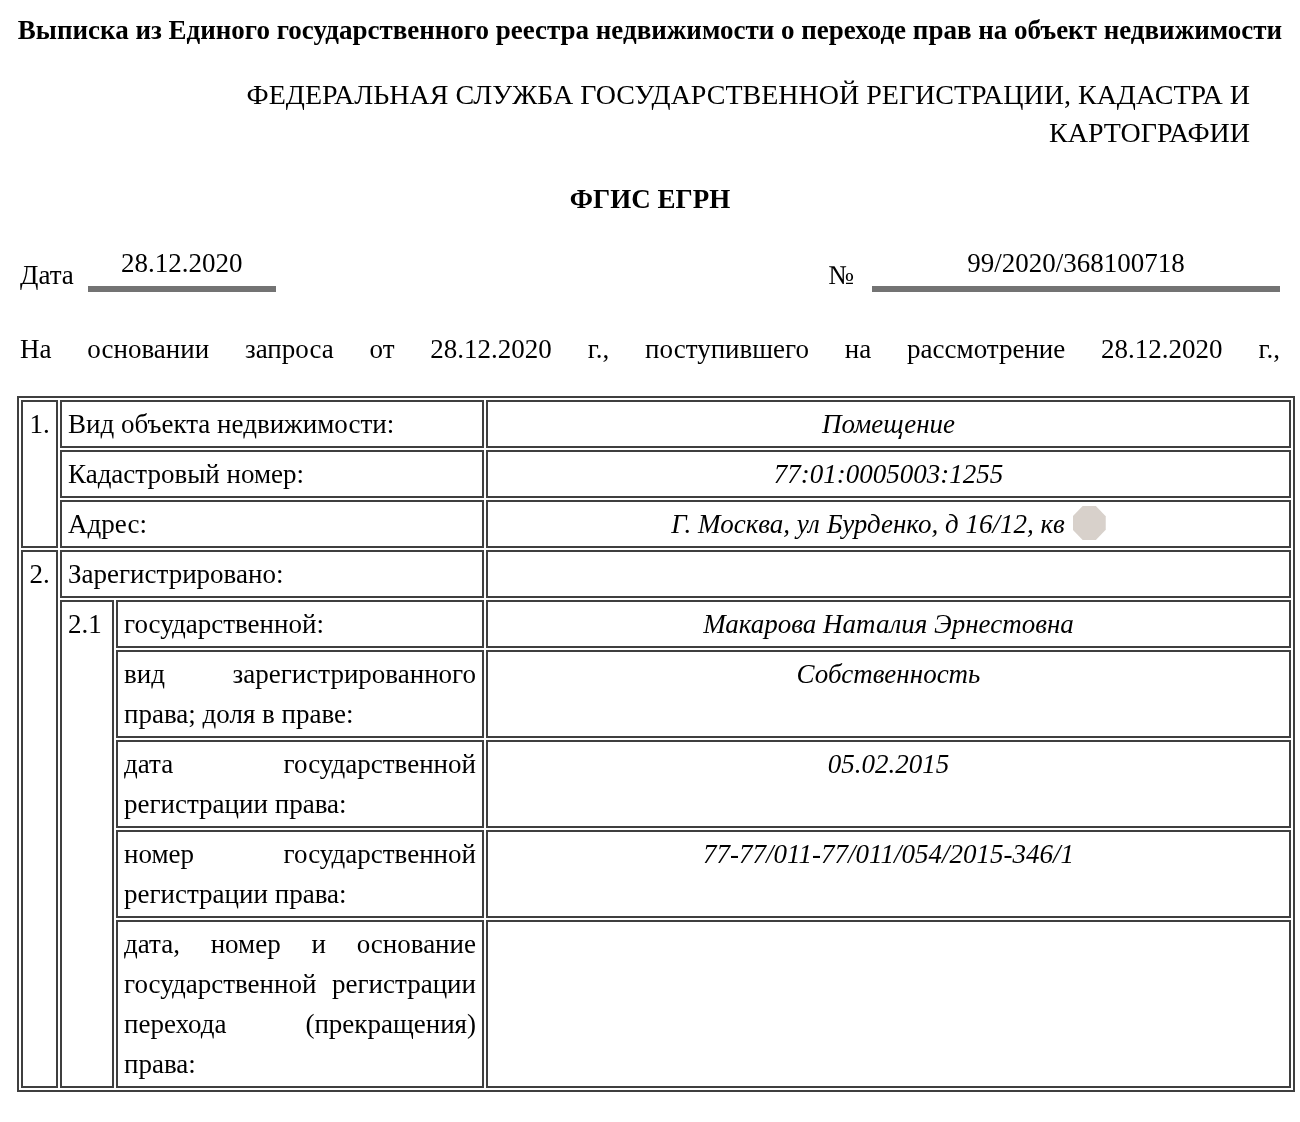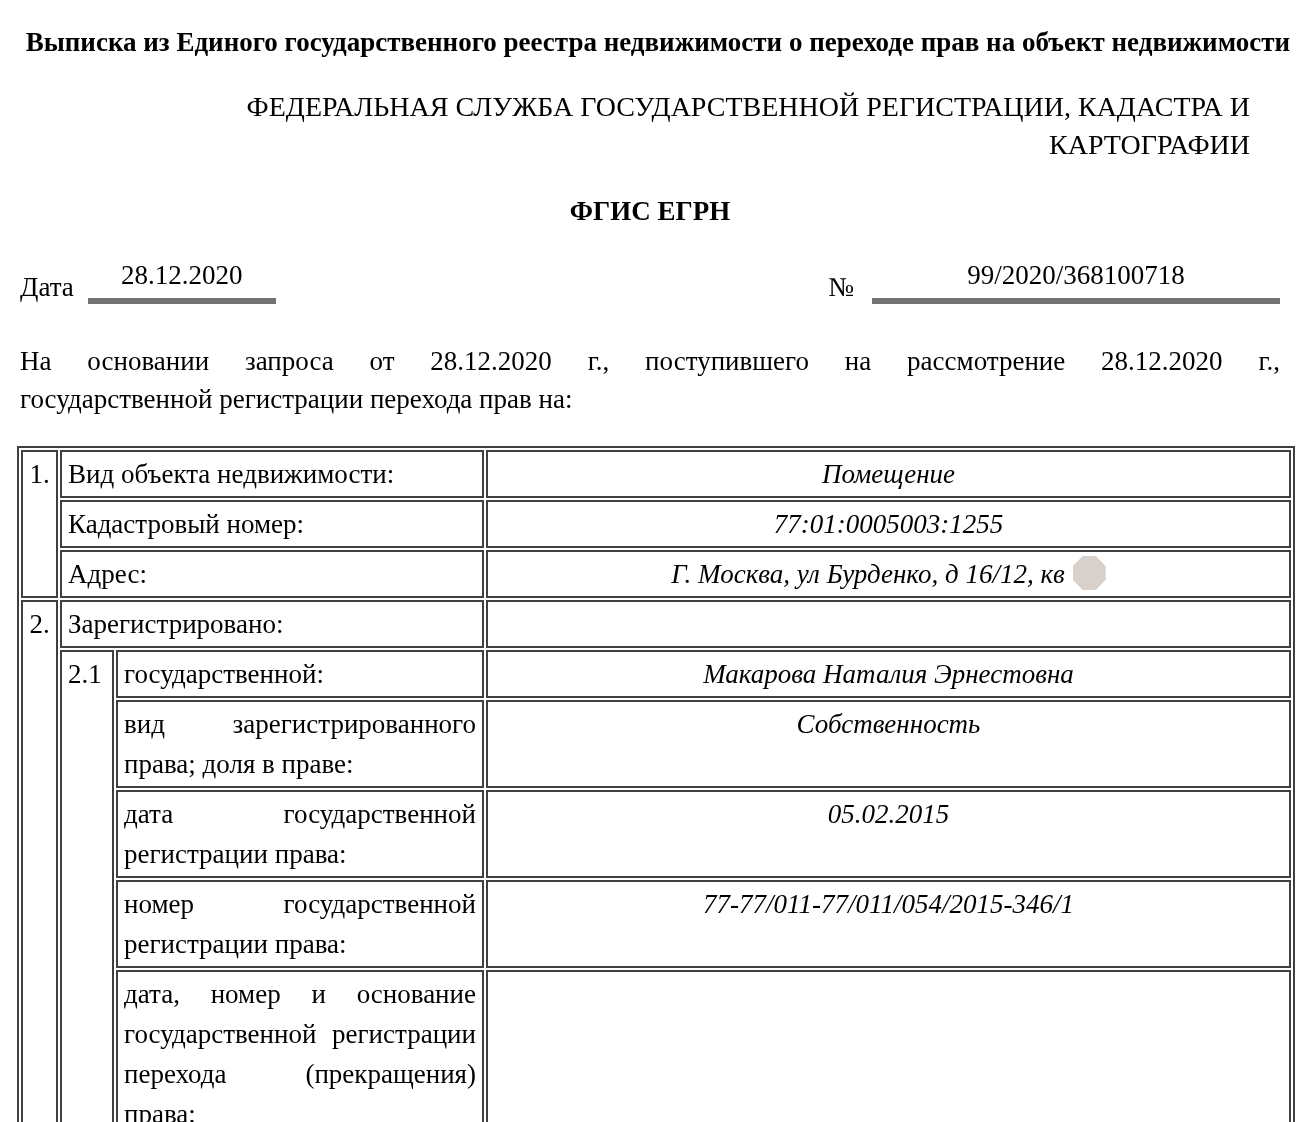--- a/index.html
+++ b/index.html
@@ -8,22 +8,22 @@
     width: 1300px;
     height: 1122px;
     overflow: hidden;
     background: #ffffff;
     color: #000000;
     font-family: "Liberation Serif", "DejaVu Serif", serif;
     padding: 0 20px;
   }
 
   .doc-title {
-    margin: 24px -10px 0;
-    text-align: right;
+    margin: 12px -10px 0;
+    text-align: center;
     font-size: 27px;
     font-weight: bold;
     line-height: 36px;
   }
 
   .agency {
     margin: 28px 30px 0;
     text-align: right;
     font-size: 28px;
     font-weight: normal;
@@ -110,21 +110,20 @@
     <span class="u-line u-date">28.12.2020</span>
   </div>
   <div class="group">
     <span>№</span>
     <span class="u-line u-num">99/2020/368100718</span>
   </div>
 </div>
 
 <div class="intro">
   <span class="jline">На основании запроса от 28.12.2020 г., поступившего на рассмотрение 28.12.2020 г.,</span>
-  <span class="lline">государственной регистрации перехода прав на:</span>
 </div>
 
 <table class="reg">
   <colgroup>
     <col style="width:37px">
     <col style="width:54px">
     <col style="width:368px">
     <col>
   </colgroup>
   <tbody>

